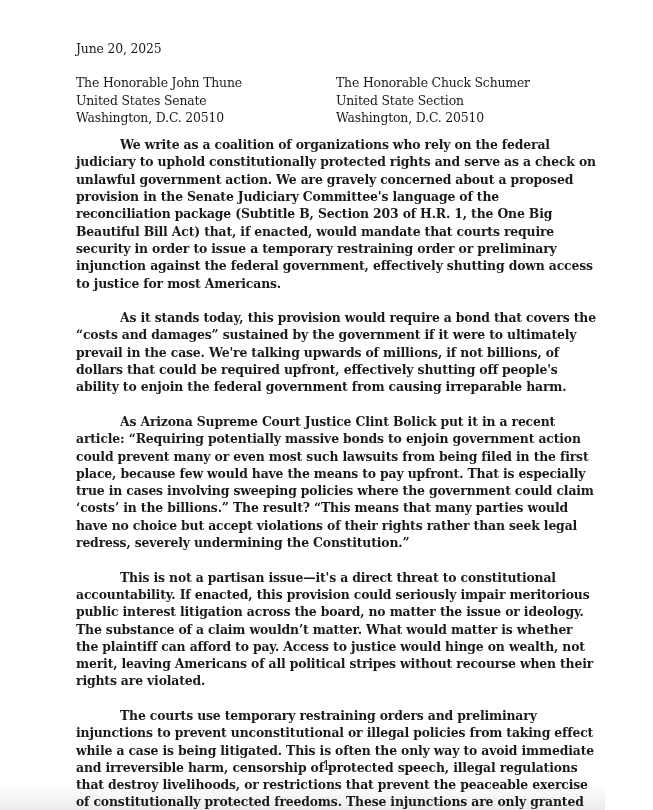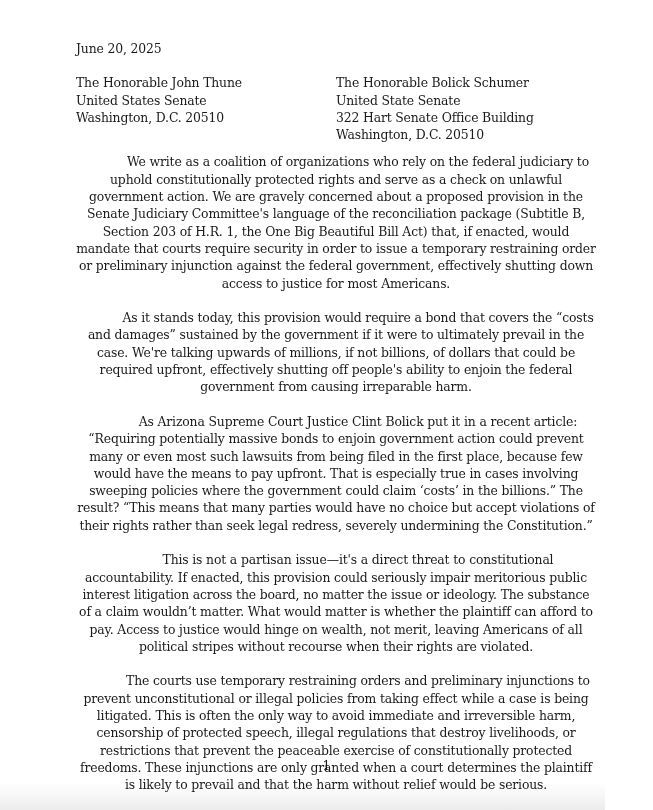--- a/index.html
+++ b/index.html
@@ -40,21 +40,22 @@
     .addr {
       width: 270px;
     }
     .addr div { white-space: nowrap; }
     .salutation {
       margin: 0 0 17px 0;
     }
     .para {
       margin: 0 0 17.3px 0;
       text-indent: 44px;
-      text-align: center;
+      text-align: left;
+      font-weight: bold;
     }
     .page-number {
       position: absolute;
       top: 758px;
       left: 0;
       width: 653px;
       text-align: center;
       font-size: 12.4px;
     }
   </style>
@@ -65,23 +66,22 @@
   <div class="content">
     <p class="date">June 20, 2025</p>
 
     <div class="addresses">
       <div class="addr">
         <div>The Honorable John Thune</div>
         <div>United States Senate</div>
         <div>Washington, D.C. 20510</div>
       </div>
       <div class="addr">
-        <div>The Honorable Bolick Schumer</div>
-        <div>United State Senate</div>
-        <div>322 Hart Senate Office Building</div>
+        <div>The Honorable Chuck Schumer</div>
+        <div>United State Section</div>
         <div>Washington, D.C. 20510</div>
       </div>
     </div>
 
 
     <p class="para">We write as a coalition of organizations who rely on the federal judiciary to uphold constitutionally protected rights and serve as a check on unlawful government action. We are gravely concerned about a proposed provision in the Senate Judiciary Committee's language of the reconciliation package (Subtitle B, Section 203 of H.R. 1, the One Big Beautiful Bill Act) that, if enacted, would mandate that courts require security in order to issue a temporary restraining order or preliminary injunction against the federal government, effectively shutting down access to justice for most Americans.</p>
     <p class="para">As it stands today, this provision would require a bond that covers the “costs and damages” sustained by the government if it were to ultimately prevail in the case. We're talking upwards of millions, if not billions, of dollars that could be required upfront, effectively shutting off people's ability to enjoin the federal government from causing irreparable harm.</p>
     <p class="para">As Arizona Supreme Court Justice Clint Bolick put it in a recent article: “Requiring potentially massive bonds to enjoin government action could prevent many or even most such lawsuits from being filed in the first place, because few would have the means to pay upfront. That is especially true in cases involving sweeping policies where the government could claim ‘costs’ in the billions.” The result? “This means that many parties would have no choice but accept violations of their rights rather than seek legal redress, severely undermining the Constitution.”</p>
     <p class="para">This is not a partisan issue—it's a direct threat to constitutional accountability. If enacted, this provision could seriously impair meritorious public interest litigation across the board, no matter the issue or ideology. The substance of a claim wouldn’t matter. What would matter is whether the plaintiff can afford to pay. Access to justice would hinge on wealth, not merit, leaving Americans of all political stripes without recourse when their rights are violated.</p>
     <p class="para">The courts use temporary restraining orders and preliminary injunctions to prevent unconstitutional or illegal policies from taking effect while a case is being litigated. This is often the only way to avoid immediate and irreversible harm, censorship of protected speech, illegal regulations that destroy livelihoods, or restrictions that prevent the peaceable exercise of constitutionally protected freedoms. These injunctions are only granted when a court determines the plaintiff is likely to prevail and that the harm without relief would be serious.</p>

